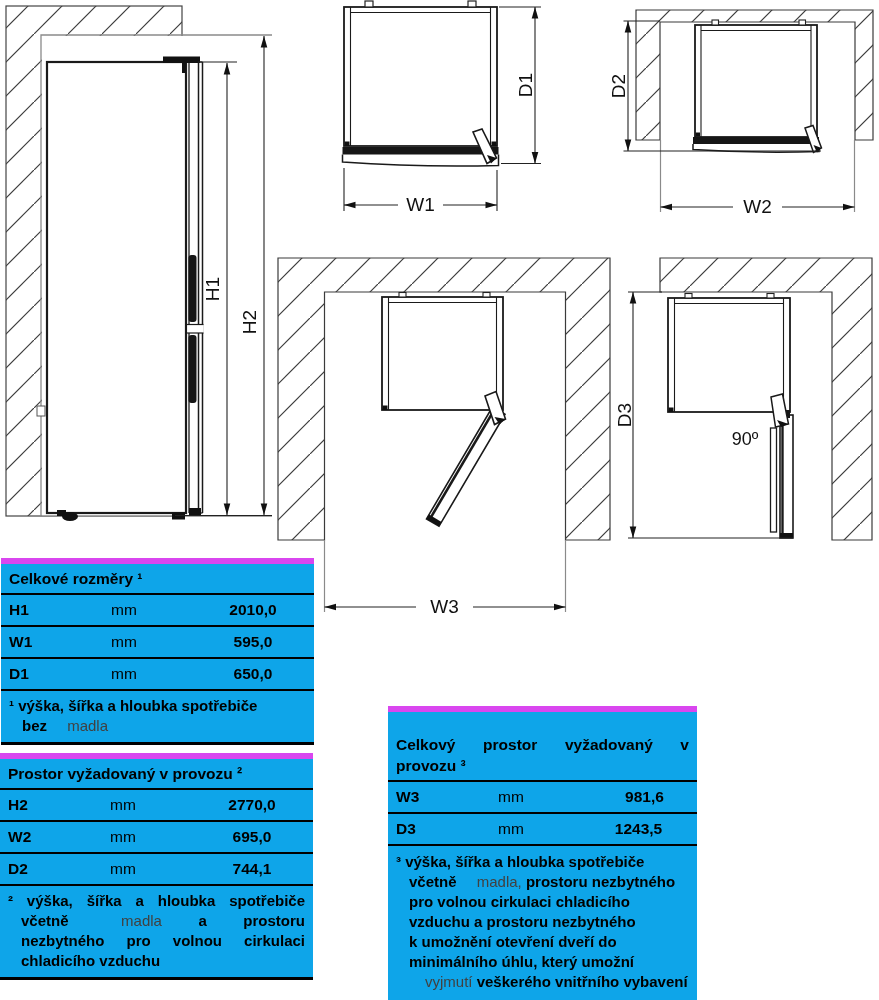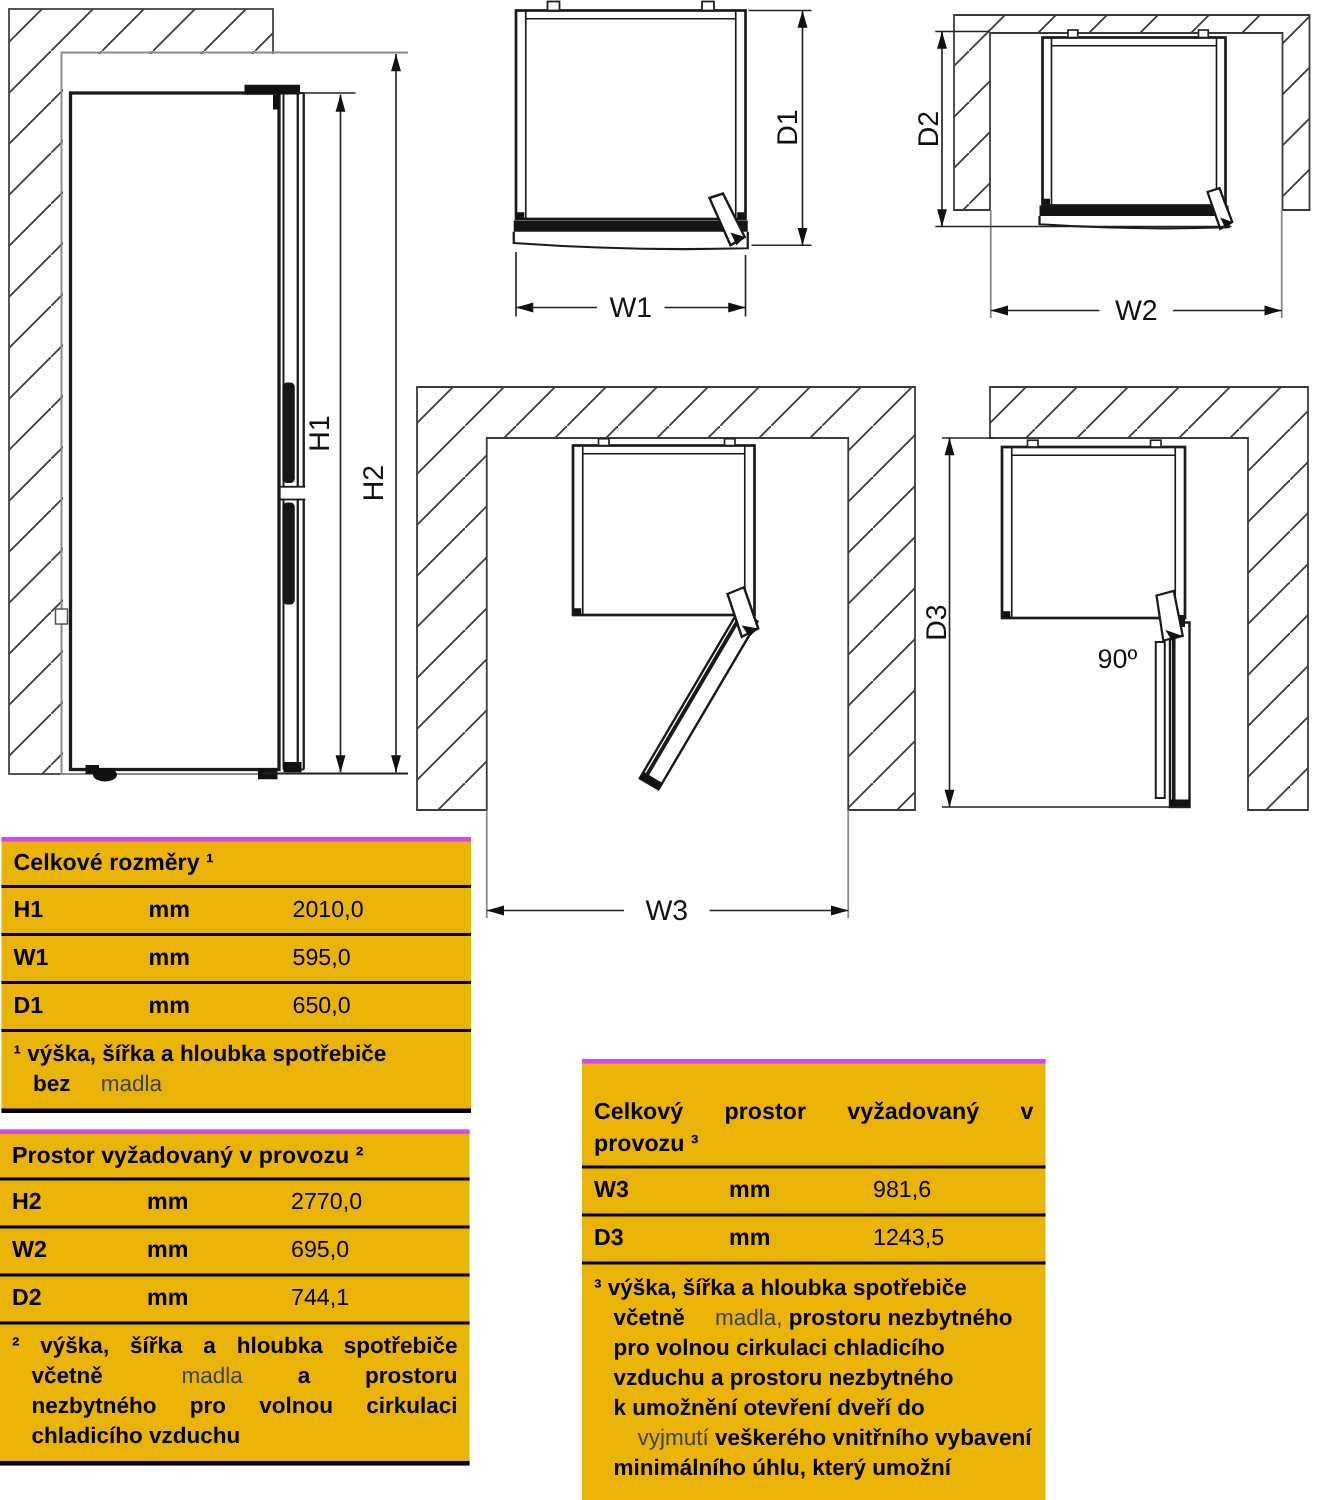--- a/index.html
+++ b/index.html
@@ -1,25 +1,25 @@
 <!DOCTYPE html>
 <html><head>
 <meta charset="utf-8">
 <style>
   html,body{margin:0;padding:0;background:#fff;}
   .page{position:relative;width:879px;height:1000px;background:#ffffff;overflow:hidden;
         font-family:"Liberation Sans",sans-serif;}
   svg{position:absolute;overflow:visible;}
   svg text{font-family:"Liberation Sans",sans-serif;font-size:19px;fill:#111;}
-  .tbl{position:absolute;background:#eab308;border-top:3px solid #d946ef;border-bottom:3px solid #000;color:#000;}
+  .tbl{position:absolute;background:#0ea5e9;border-top:6px solid #d946ef;border-bottom:3px solid #000;color:#000;}
   .th{font-weight:bold;font-size:15.5px;line-height:20px;padding:5px 8px 4px;border-bottom:2px solid #000;}
   .tr{display:flex;align-items:center;height:30px;border-bottom:2px solid #000;font-size:15.5px;}
   .c1{width:90px;padding-left:8px;font-weight:bold;}
-  .c2{width:96px;font-weight:bold;}
-  .c3{flex:1;text-align:left;padding-right:15px;font-weight:normal;}
+  .c2{width:96px;font-weight:normal;margin-left:12px;}
+  .c3{flex:1;text-align:center;padding-right:15px;font-weight:bold;}
   .fn{padding:5px 8px 6px;font-size:15px;line-height:20px;font-weight:bold;border-radius:14px;}
   .cont{padding-left:13px;}
   .light{font-weight:normal;color:#414141;margin-left:16px;}
   .just{text-align:justify;text-align-last:justify;}
 </style>
 </head>
 <body>
 
 <div class="page">
 
@@ -300,21 +300,21 @@
     <div class="fn" style="padding:6px 8px 12px;">
       <div>³ výška, šířka a hloubka spotřebiče</div>
       <div class="cont">
         <span>včetně</span>
         <span class="light">madla,</span>
         <span>prostoru nezbytného</span>
       </div>
       <div class="cont">pro volnou cirkulaci chladicího</div>
       <div class="cont">vzduchu a prostoru nezbytného</div>
       <div class="cont">k umožnění otevření dveří do</div>
+      <div class="cont">minimálního úhlu, který umožní</div>
       <div class="cont">
         <span class="light">vyjmutí</span>
         <span>veškerého vnitřního vybavení</span>
       </div>
-      <div class="cont">minimálního úhlu, který umožní</div>
     </div>
   </div>
 
 </div>
 
 </body></html>

